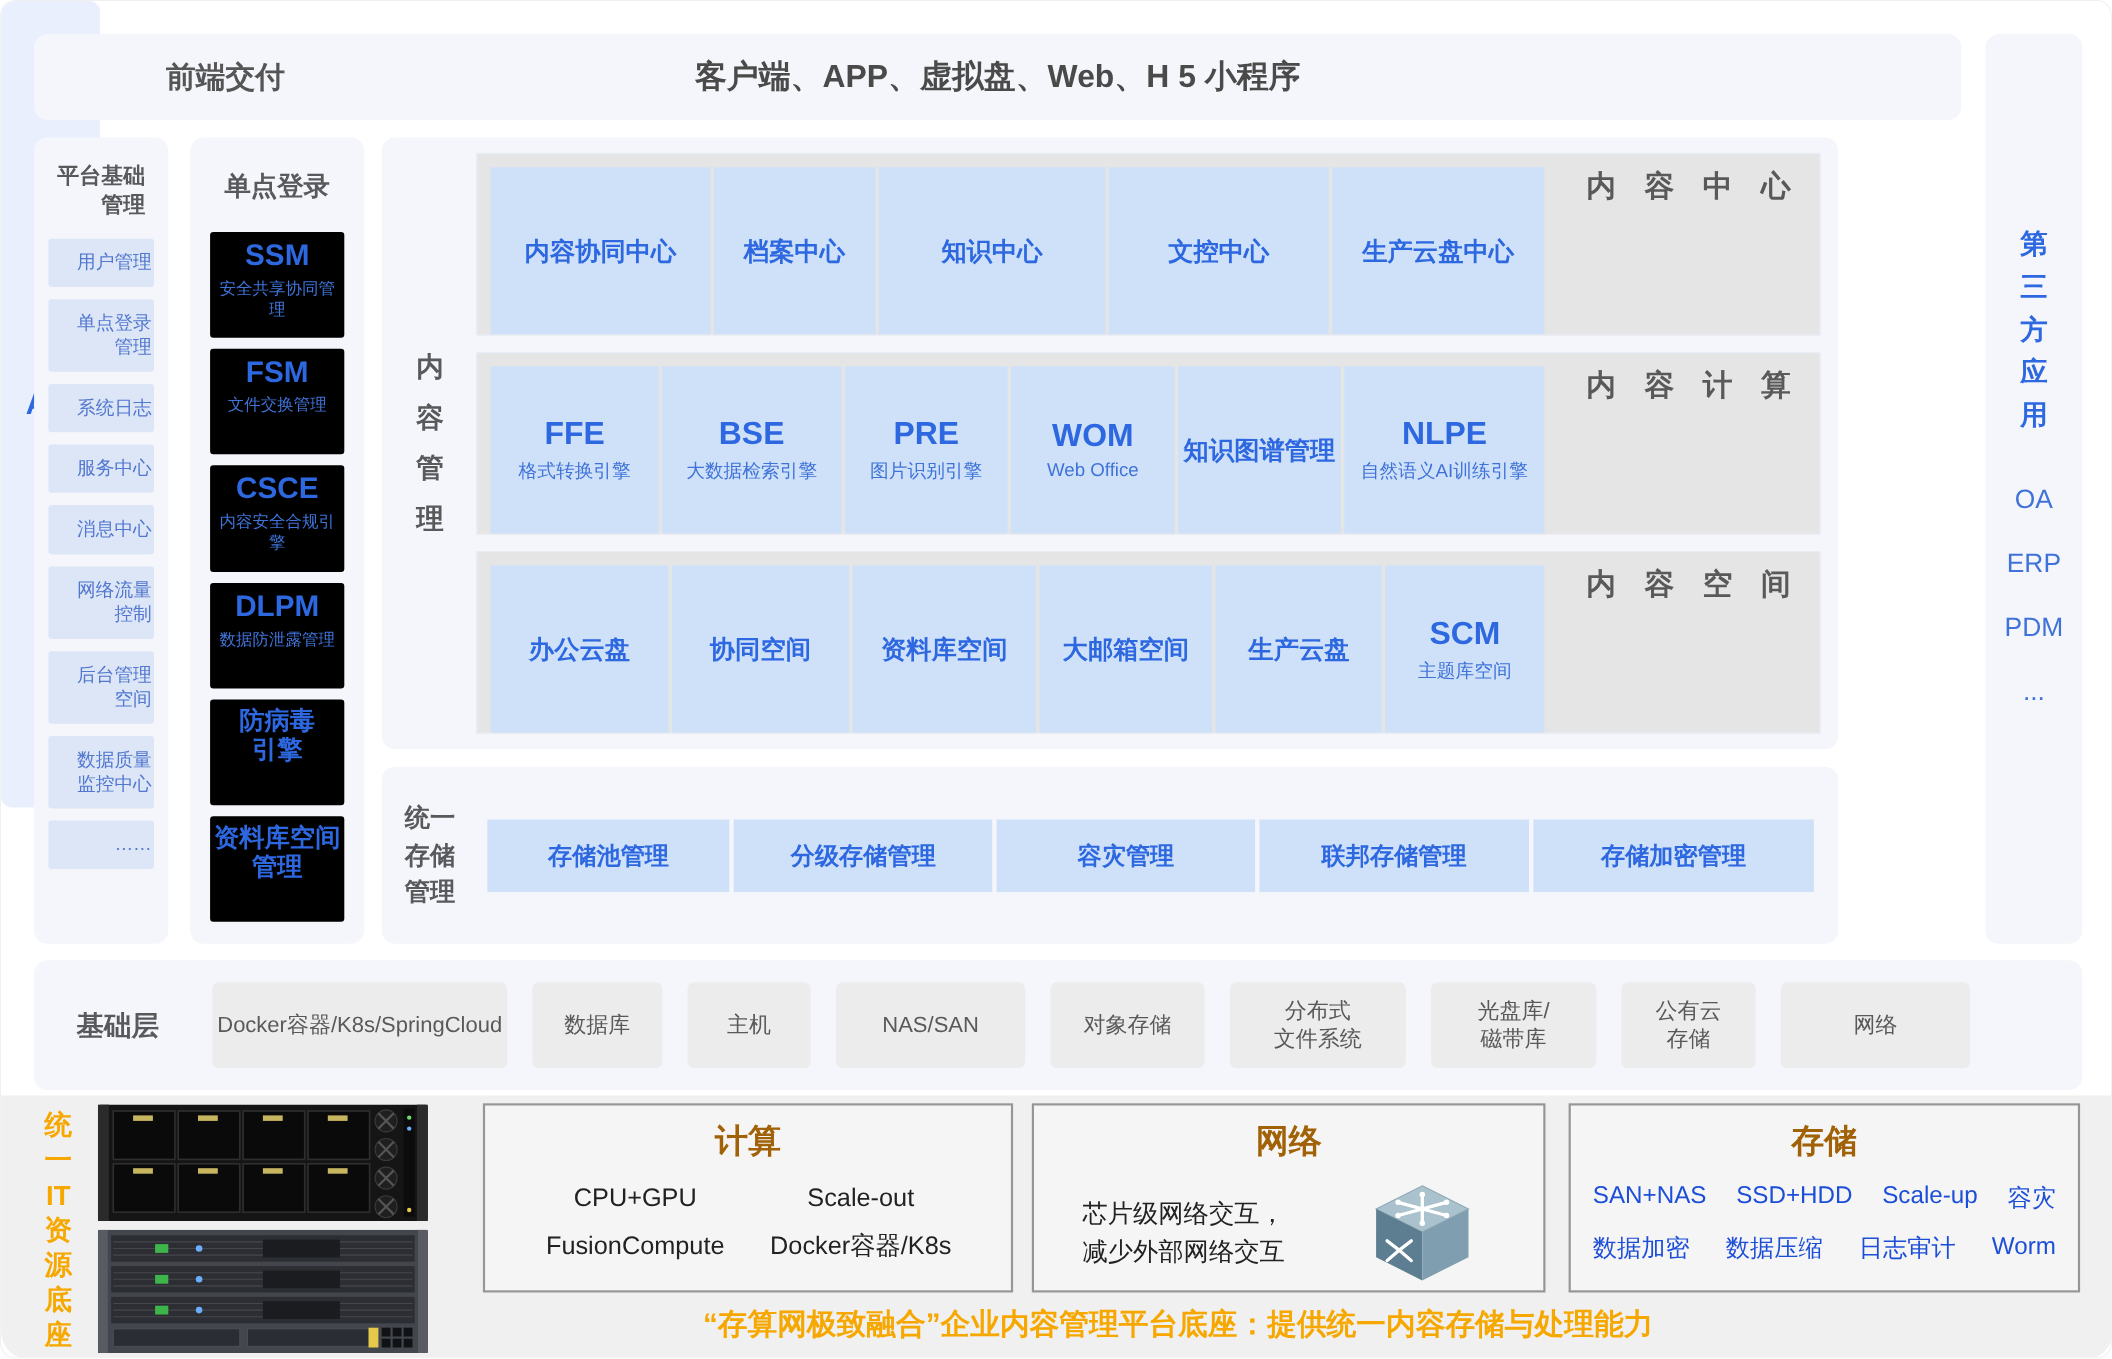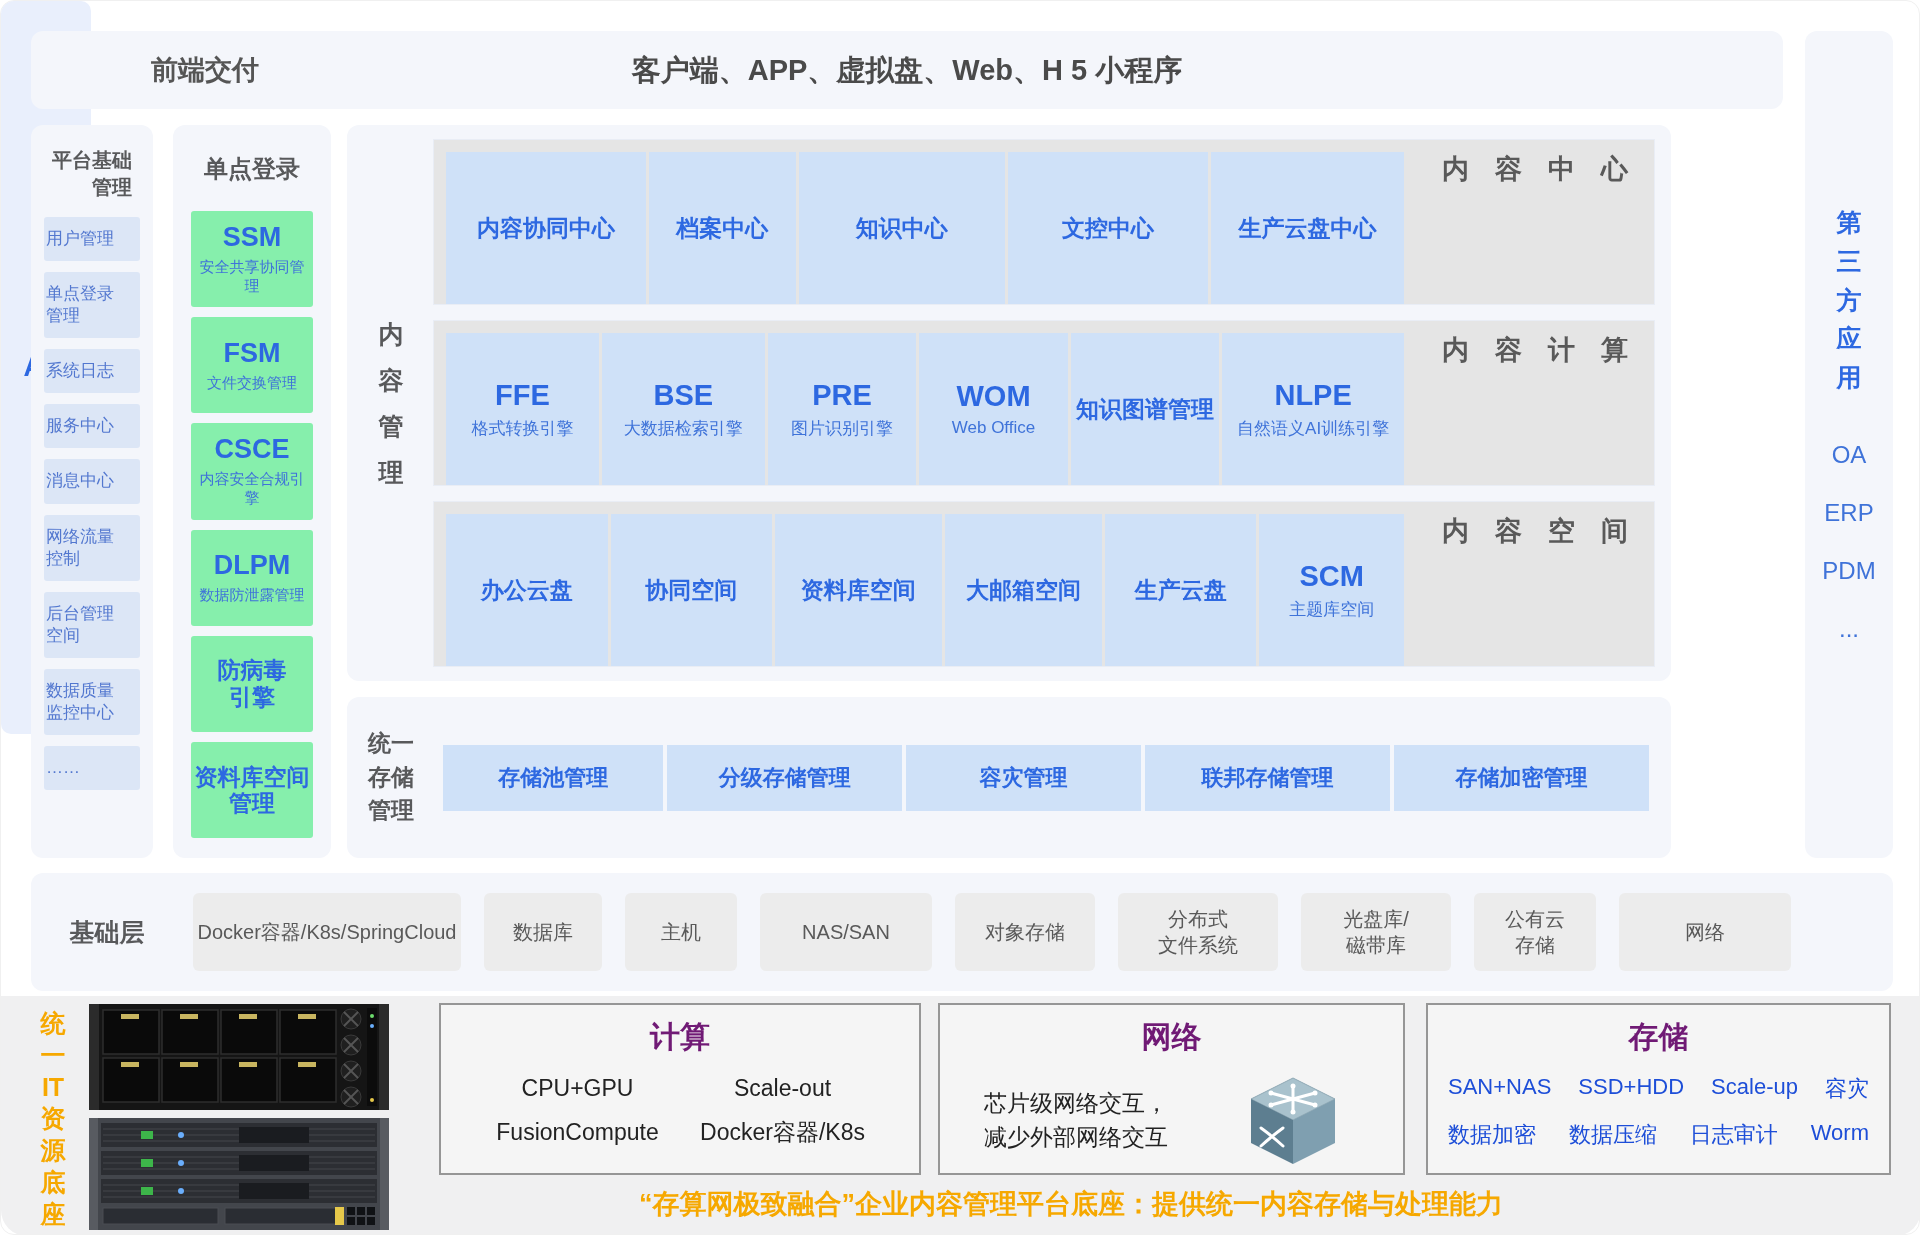--- a/index.html
+++ b/index.html
@@ -19,29 +19,29 @@
   
   .panel { position:absolute; background:#f4f6fb; border-radius:12px; }
 
   
   .col-a { left:30px; top:124px; width:122px; height:733px;
            display:flex; flex-direction:column; align-items:center; padding:22px 13px 16px; }
   .col-a-title { font-size:20px; font-weight:bold; color:#58595b; text-align:right;
                  line-height:1.35; white-space:pre-line; }
   .col-a-items { margin-top:16px; display:flex; flex-direction:column; gap:11px; width:96px; }
   .mini-item { background:#dce6f6; border-radius:3px; color:#5277cf; font-size:17px;
-               line-height:1.3; text-align:left; padding:11px 2px; white-space:pre-line; }
+               line-height:1.3; text-align:right; padding:11px 2px; white-space:pre-line; }
 
   
   .col-b { left:172px; top:124px; width:158px; height:733px;
            display:flex; flex-direction:column; align-items:center; padding:28px 18px 20px; }
   .col-b-title { font-size:24px; font-weight:bold; color:#58595b; }
   .sec-items { flex:1; width:122px; margin-top:26px; display:flex; flex-direction:column; gap:10px; }
-  .sec-item { flex:1; background:#86efac; border-radius:3px; display:flex; flex-direction:column;
-              align-items:center; justify-content:center; text-align:center; padding:6px 3px; }
+  .sec-item { flex:1; background:#000000; border-radius:3px; display:flex; flex-direction:column;
+              align-items:center; justify-content:flex-start; text-align:center; padding:6px 3px; }
   .sec-abbr { font-size:27px; font-weight:bold; color:#2d68e1; line-height:1.15; white-space:pre-line; }
   .sec-abbr.cn { font-size:23px; }
   .sec-sub { font-size:15px; color:#3f73d9; margin-top:5px; }
 
   
   .content-mgmt { left:346px; top:124px; width:1324px; height:556px; }
   .v-label { position:absolute; left:0; top:0; width:88px; height:100%;
              display:flex; align-items:center; justify-content:center;
              font-weight:bold; color:#58595b; text-align:center; white-space:pre-line; }
   .v-label.cm { font-size:25px; line-height:1.85; }
@@ -91,21 +91,21 @@
   
   .foundation { position:absolute; left:0; top:995px; width:1920px; height:240px;
                 background:#f0f0f1; border-radius:0 0 26px 26px; }
   .side-label { position:absolute; left:30px; top:12px; width:44px;
                 color:#f6a800; font-size:25px; font-weight:bold; text-align:center;
                 line-height:1.27; white-space:pre-line; }
   .servers { position:absolute; left:88px; top:8px; width:300px; height:226px; }
   .servers svg { display:block; }
   .fbox { position:absolute; top:7px; height:172px; background:#f5f5f5;
           border:2px solid #969696; }
-  .fbox-title { text-align:center; font-size:30px; font-weight:bold; color:#701a75; margin-top:12px; }
+  .fbox-title { text-align:center; font-size:30px; font-weight:bold; color:#a16207; margin-top:12px; }
   .fbox-compute { left:438px; width:482px; }
   .compute-grid { display:grid; grid-template-columns:1fr 1fr; grid-template-rows:1fr 1fr;
                   padding:8px 34px 16px; height:112px; }
   .compute-grid span { display:flex; align-items:center; justify-content:center;
                        font-size:23px; color:#222; }
   .fbox-network { left:937px; width:467px; }
   .net-row { display:flex; align-items:center; padding:14px 20px 0 44px; }
   .net-desc { font-size:23px; color:#222; line-height:1.5; white-space:pre-line; flex:1; }
   .net-icon { width:96px; height:96px; margin-right:42px; }
   .fbox-storage { left:1425px; width:465px; }

